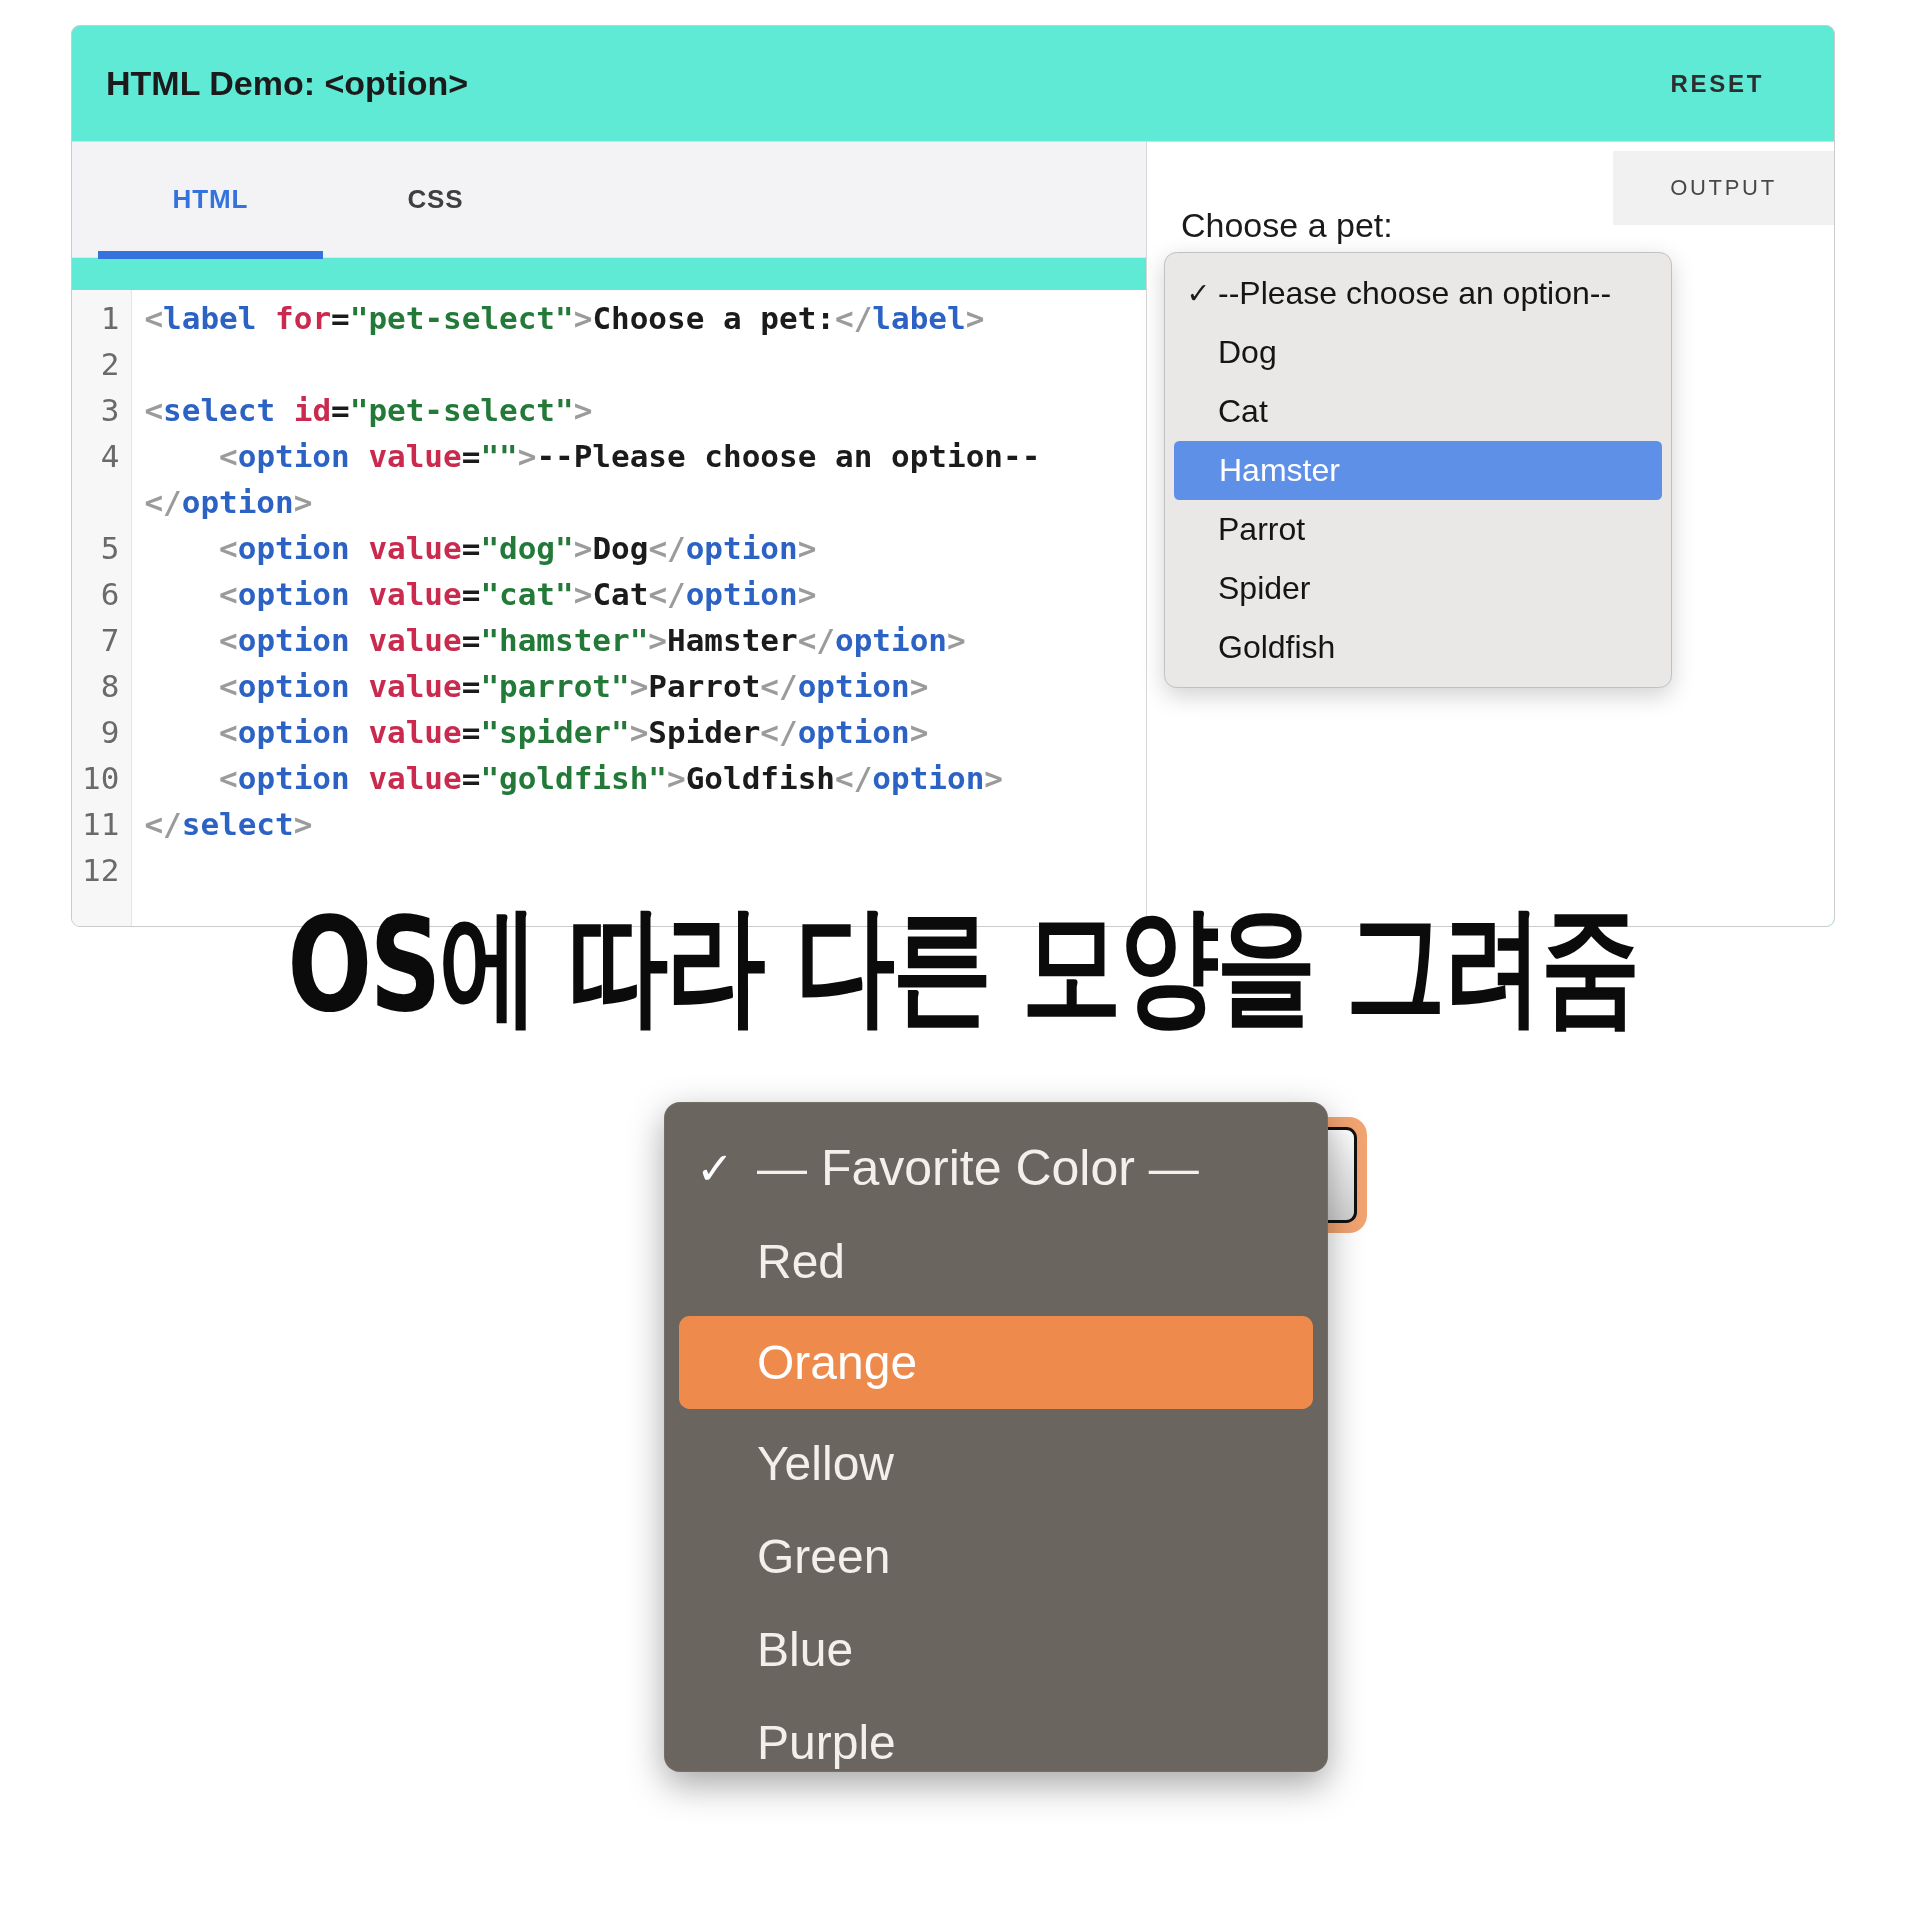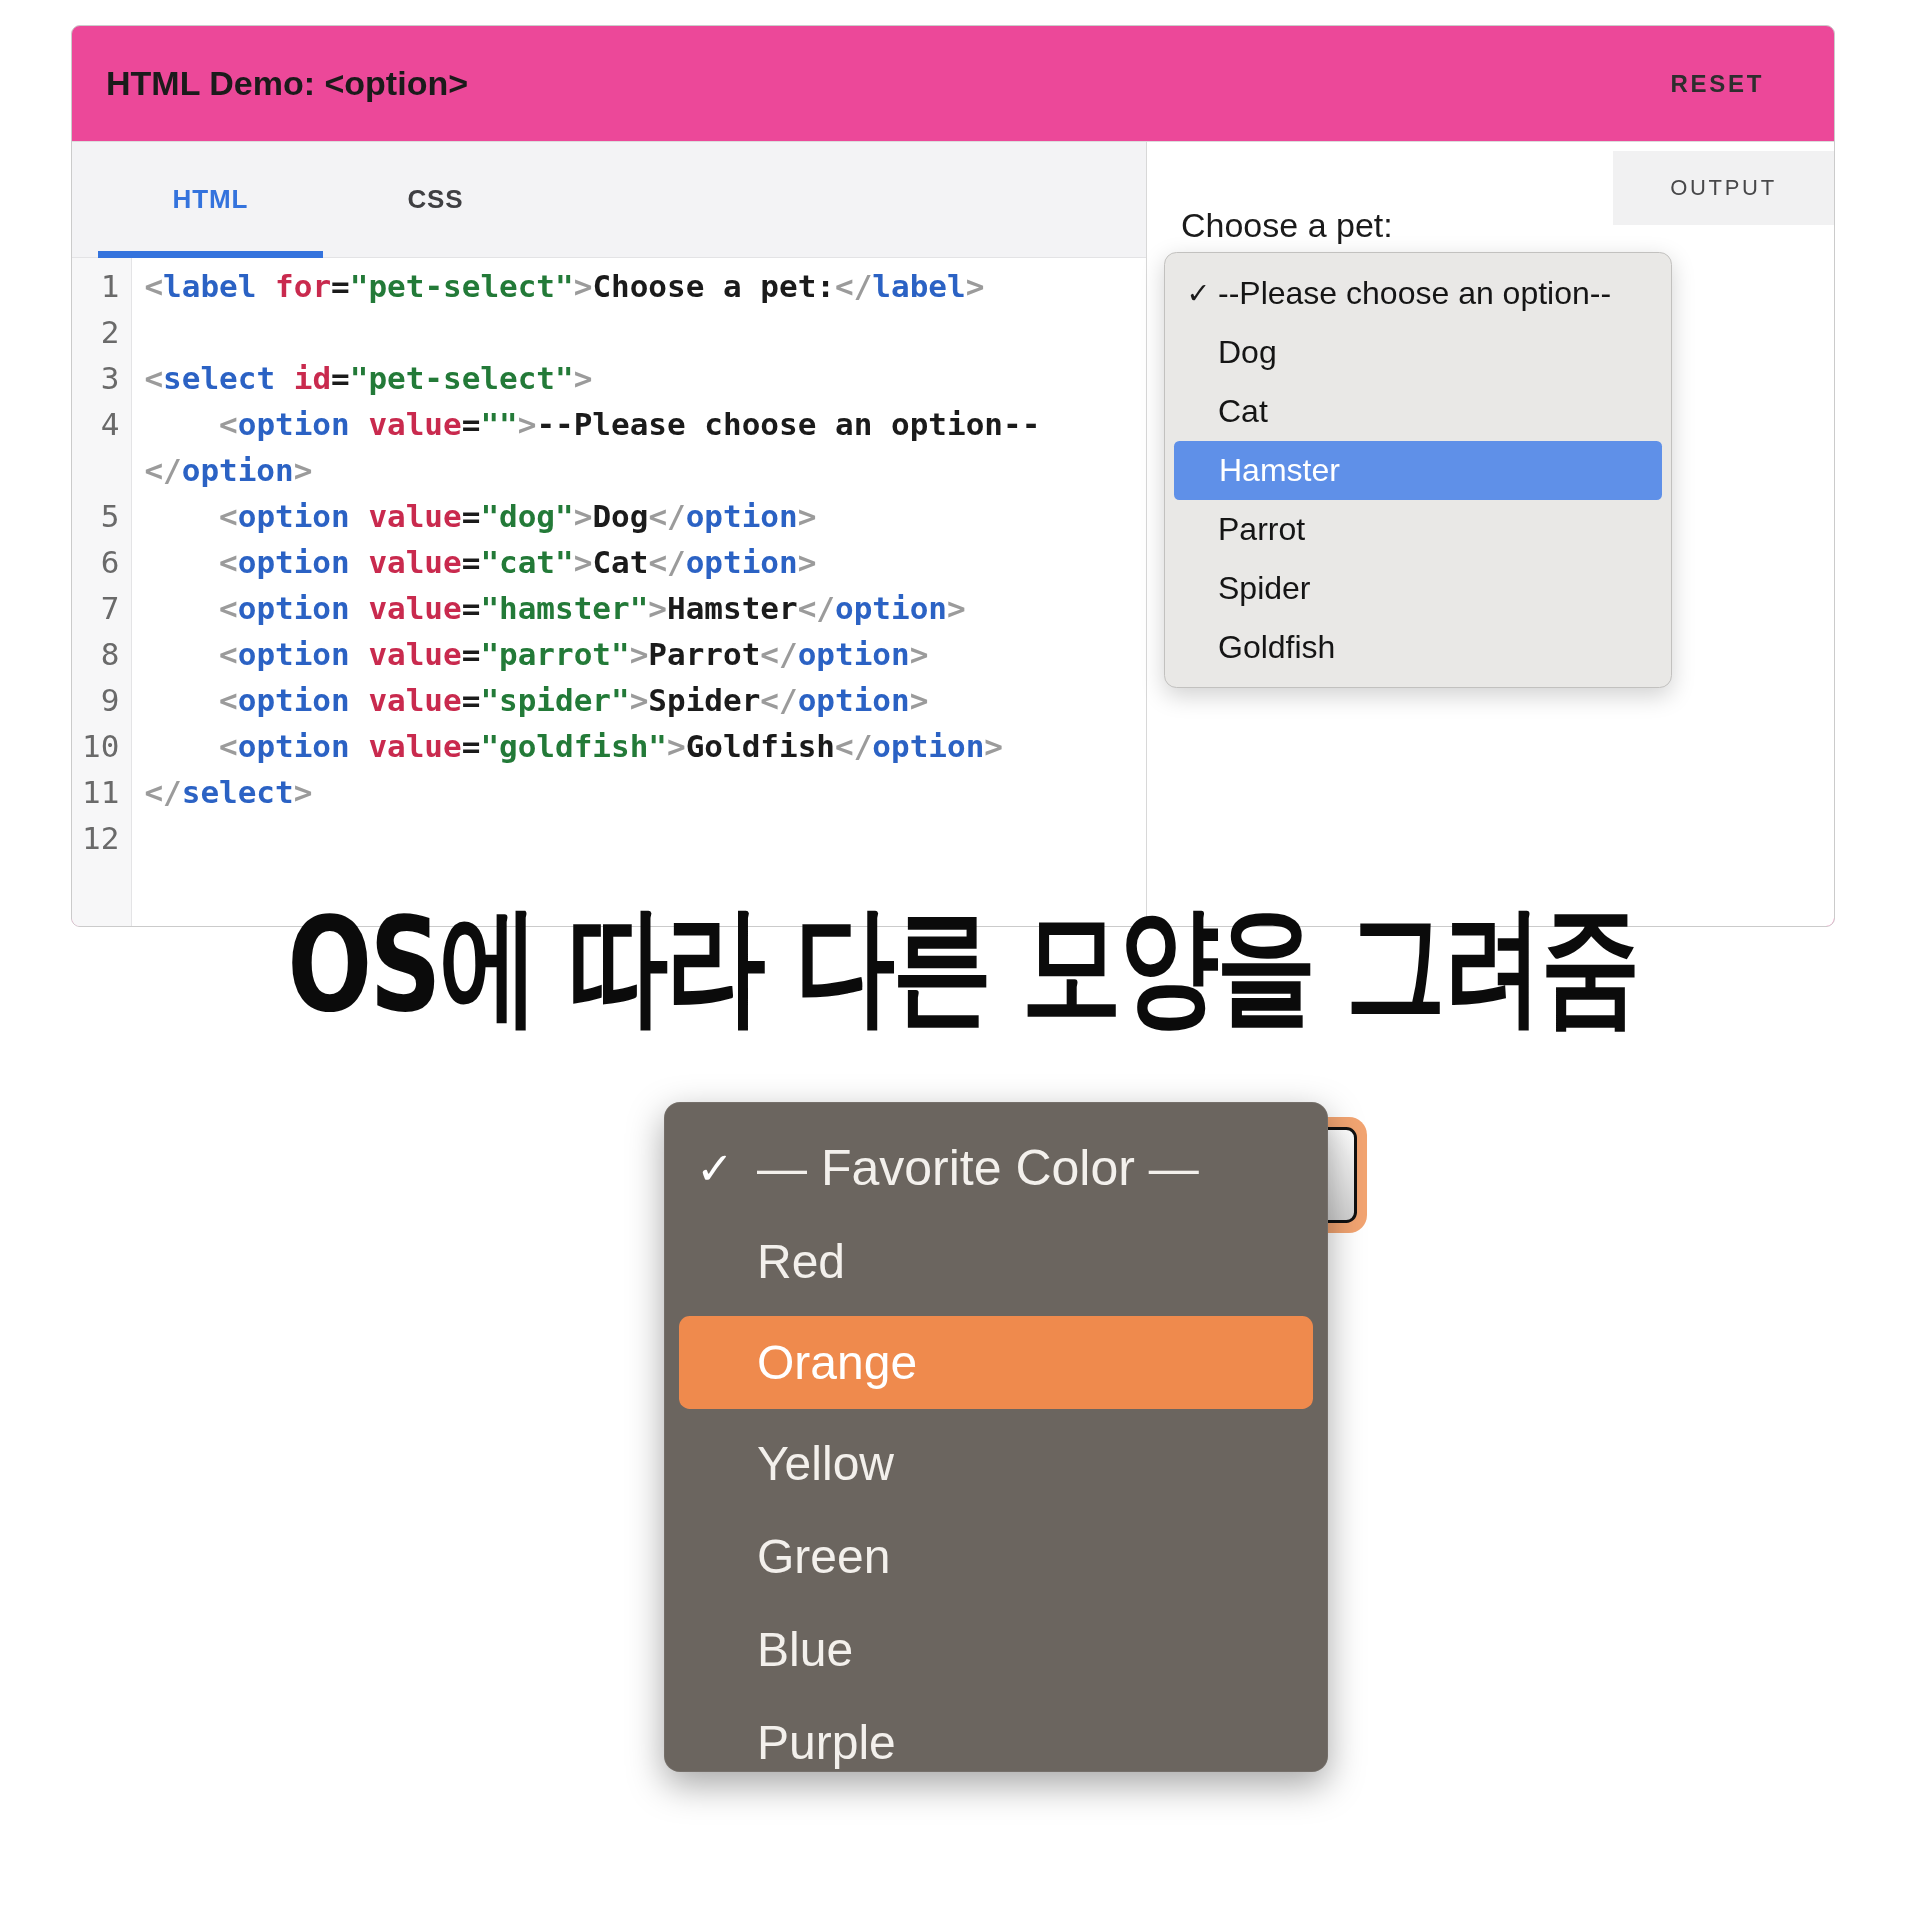--- a/index.html
+++ b/index.html
@@ -1,31 +1,31 @@
 <!DOCTYPE html>
 <html style="font-size:14.3px"><head>
 <meta charset="utf-8">
 <style>
   html, body { margin:0; padding:0; background:#ffffff; width:1925px; height:1925px; overflow:hidden; }
   body { position:relative; font-family:"Liberation Sans","DejaVu Sans",sans-serif; color:#1b1b1b; }
 
   
   .card { position:absolute; left:71px; top:25px; width:1764px; height:902px;
-          border:1.8px solid #cbcbcb; border-radius:9px; background:#ec4899; box-sizing:border-box; overflow:hidden; }
+          border:1.8px solid #cbcbcb; border-radius:9px; background:#5eead4; box-sizing:border-box; overflow:hidden; }
   .card-header { height:116px; display:flex; align-items:center; justify-content:space-between;
                  padding:0 70px 0 34px; border-bottom:1.8px solid #dcdcdc; box-sizing:border-box; }
   .page-title { font-size:34px; font-weight:600; color:#1b1b1b; }
   .reset-btn { font-family:inherit; font-size:24px; font-weight:700; letter-spacing:2.7px; color:#2e2e2e;
                background:none; border:none; padding:0; cursor:pointer; }
 
   .card-body { display:flex; height:784px; }
 
   
   .editor { width:1075px; flex:none; border-right:1.8px solid #d8d8d8; box-sizing:border-box;
-            display:flex; flex-direction:column; }
+            display:flex; flex-direction:column;gap:32px; }
   .tabbar { height:116px; flex:none; background:#f3f3f5; border-bottom:1.8px solid #e3e3e5;
             display:flex; padding-left:26px; box-sizing:border-box; }
   .tab { width:225px; display:flex; align-items:center; justify-content:center;
          font-size:26px; font-weight:700; letter-spacing:0.9px; color:#3f3f42; position:relative; cursor:pointer; }
   .tab.active { color:#3473dd; }
   .tab.active::after { content:""; position:absolute; left:0; right:0; bottom:-1.8px; height:8px; background:#3473dd; }
 
   .code-area { flex:1; position:relative; background:#fff; padding-top:5.3px;
                font-family:"DejaVu Sans Mono","Liberation Mono",monospace; font-size:31px; font-weight:700; }
   .gutter-bg { position:absolute; left:0; top:0; bottom:0; width:59px; background:#f7f7f8;

